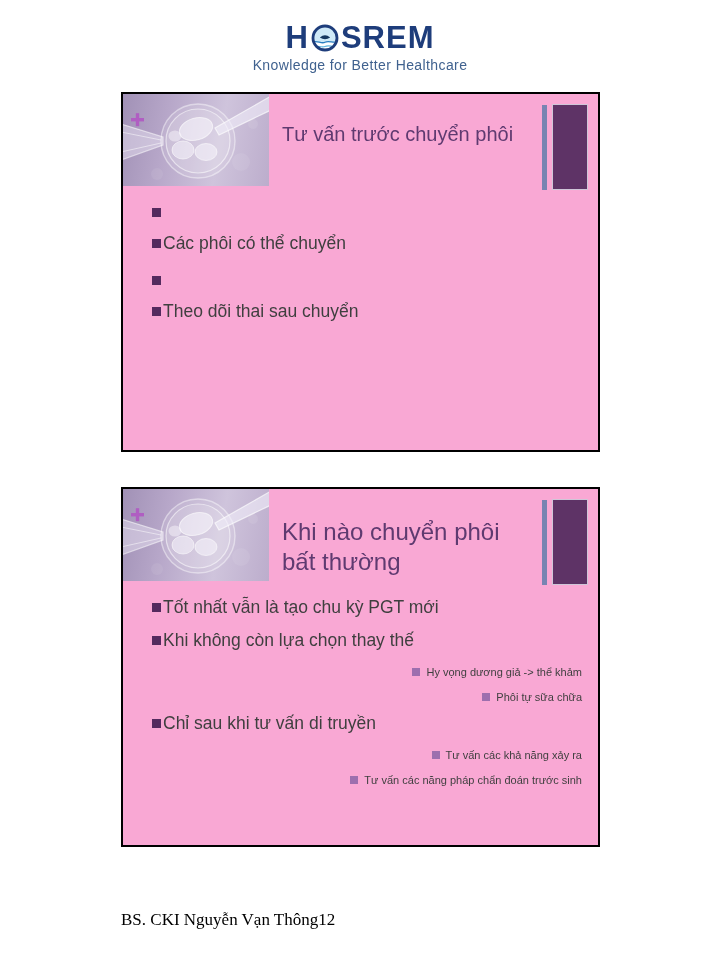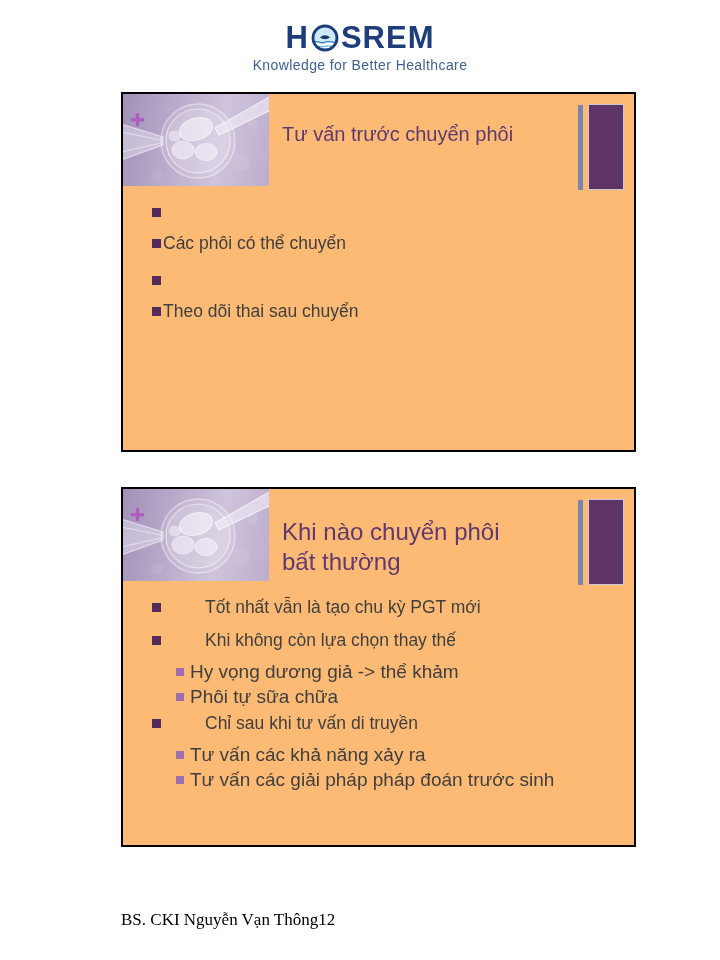--- a/index.html
+++ b/index.html
@@ -13,43 +13,43 @@
   .logo-wrap { position:absolute; top:22px; left:0; width:720px;
     display:flex; flex-direction:column; align-items:center; }
   .logo-row { display:flex; align-items:center; color:#1e3d7b;
     font-weight:bold; font-size:31px; letter-spacing:1px; line-height:32px; }
   .logo-circle { width:30px; height:30px; margin:0 1px; display:block; }
   .logo-tagline { margin-top:3px; font-size:14px; color:#40628f;
     letter-spacing:.4px; font-weight:normal; }
 
   
   .slide { position:absolute; left:121px; width:475px; height:356px;
-    border:2px solid #000; background:#fdba74;padding-left:36px; }
+    border:2px solid #000; background:#f9a8d4; }
   #slide1 { top:92px; }
   #slide2 { top:487px; }
 
   .embryo { position:absolute; left:0; top:0; width:146px; height:92px;
     background:linear-gradient(100deg,#a191b6 0%,#b7a7c9 30%,#cfc4dc 65%,#bcadcc 100%); }
   .embryo svg { display:block; width:100%; height:100%; }
 
   .slide-title { position:absolute; left:159px; color:#5f3a70; }
   #slide1 .slide-title { top:26px; font-size:20px; line-height:28px; }
   #slide2 .slide-title { top:28px; font-size:24px; line-height:30px; width:280px; }
 
   .decor-thin  { position:absolute; top:11px; right:51px; width:5px;  height:85px; background:#7884b2; }
   .decor-thick { position:absolute; top:10px; right:10px; width:36px; height:86px;
     background:#5e3366; border:1px solid #cfc6d8; box-sizing:border-box; }
 
   .bullets { position:absolute; left:29px; top:108px; right:16px; }
   .bullet { display:flex; align-items:flex-start; color:#3f3f3f; }
   .bullet .mk { flex:none; }
   .b1 { font-size:17.5px; line-height:21px; margin-bottom:16px; }
   .b1 .mk { width:9px; height:9px; background:#542a5e; margin:6px 2px 0 0; }
-  #slide2 .b1 { margin-bottom:12px;gap:42px; }
-  .b2 { font-size:19px; line-height:18px; margin:0 0 7px 24px; }
+  #slide2 .b1 { margin-bottom:12px; }
+  .b2 { font-size:11px; line-height:18px; margin:0 0 7px 10px;justify-content:flex-end; }
   .b2 .mk { width:8px; height:8px; background:#9d6fae; margin:5px 6px 0 0; }
 
   
   .footer { position:absolute; left:121px; top:910px; width:477px;
     display:flex; align-items:baseline;
     font-family:"Liberation Serif","DejaVu Serif",serif; font-size:17px; color:#000; }
 </style>
 </head>
 <body>
 
@@ -167,21 +167,21 @@
     <div class="bullet b1">
       <span class="mk"></span>
       <span>Chỉ sau khi tư vấn di truyền</span>
     </div>
     <div class="bullet b2">
       <span class="mk"></span>
       <span>Tư vấn các khả năng xảy ra</span>
     </div>
     <div class="bullet b2">
       <span class="mk"></span>
-      <span>Tư vấn các giải pháp pháp đoán trước sinh</span>
+      <span>Tư vấn các năng pháp chẩn đoán trước sinh</span>
     </div>
   </div>
 </div>
 
 <div class="footer">
   <span>BS. CKI Nguyễn Vạn Thông</span>
   <span>12</span>
 </div>
 
 </body></html>

